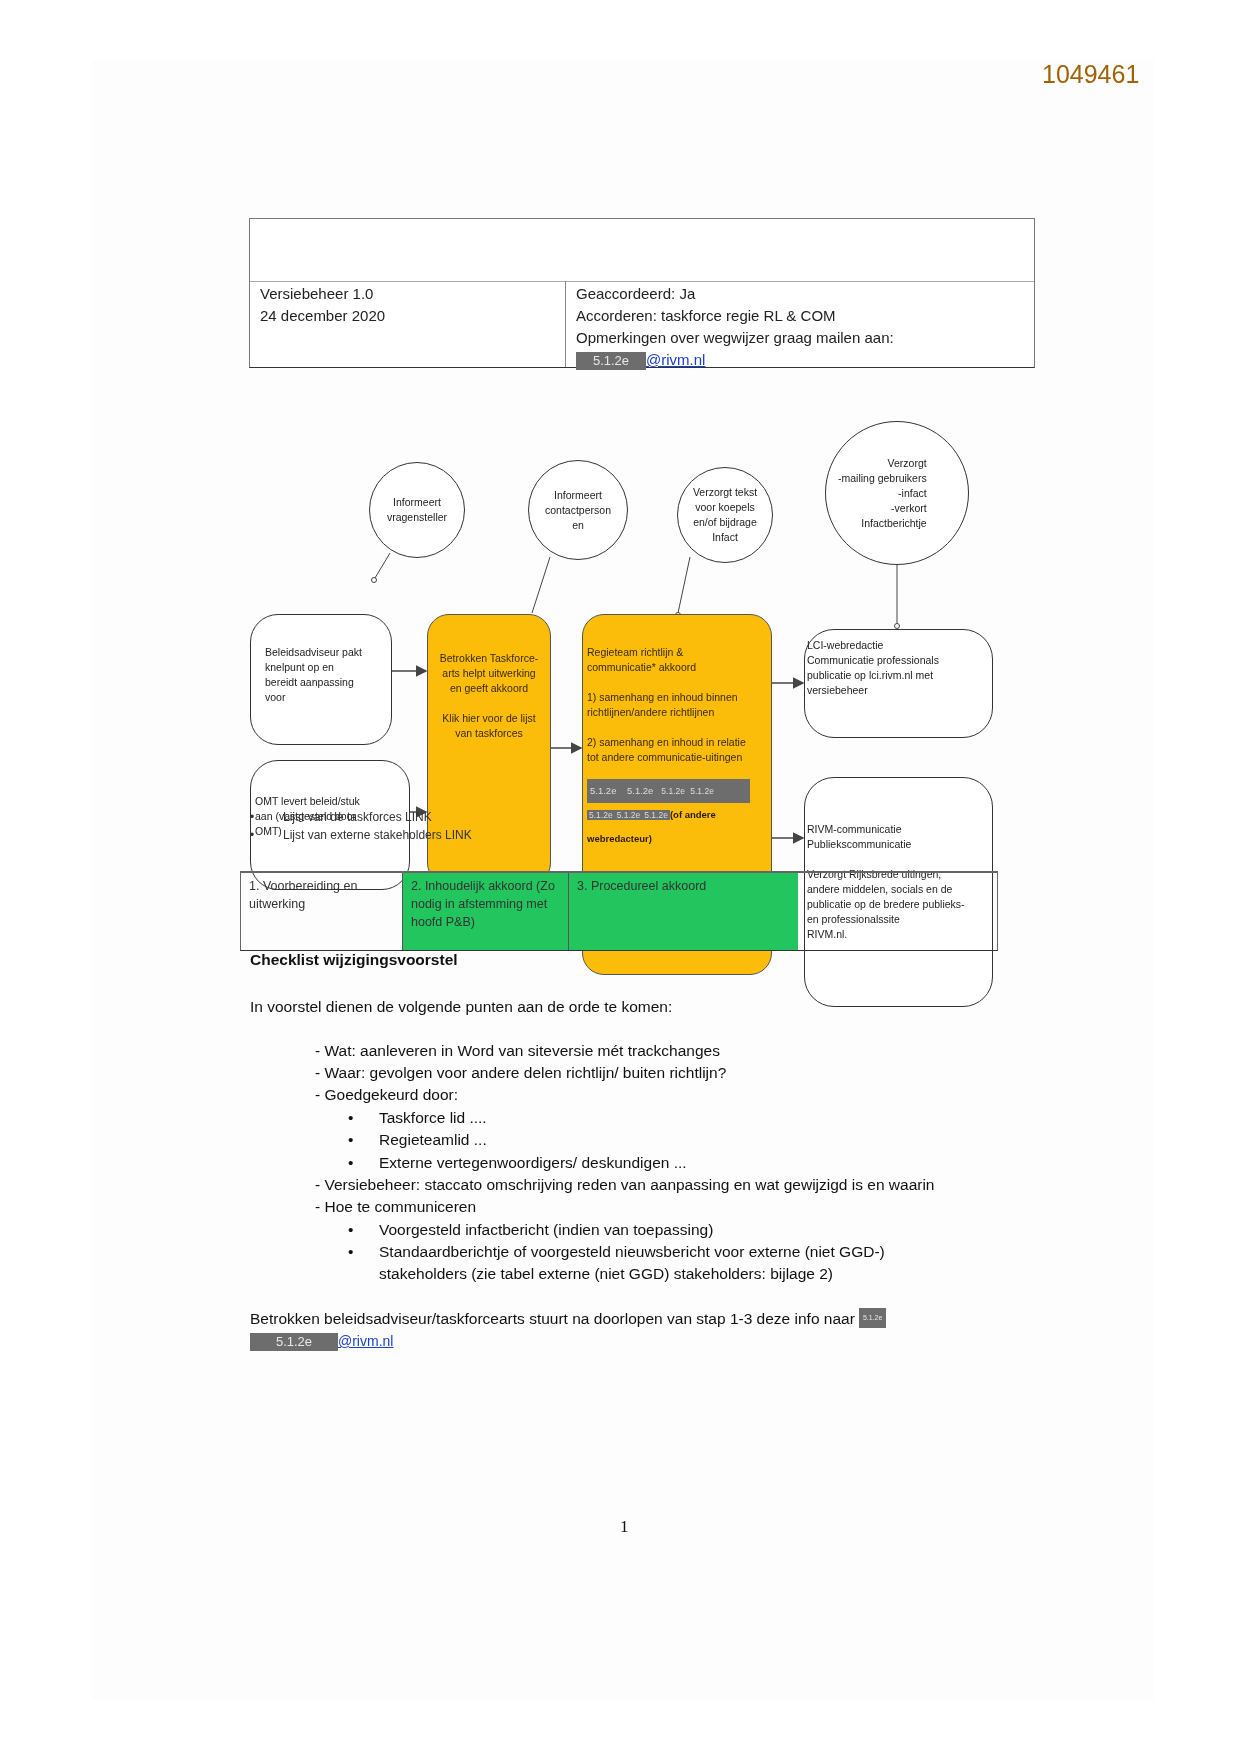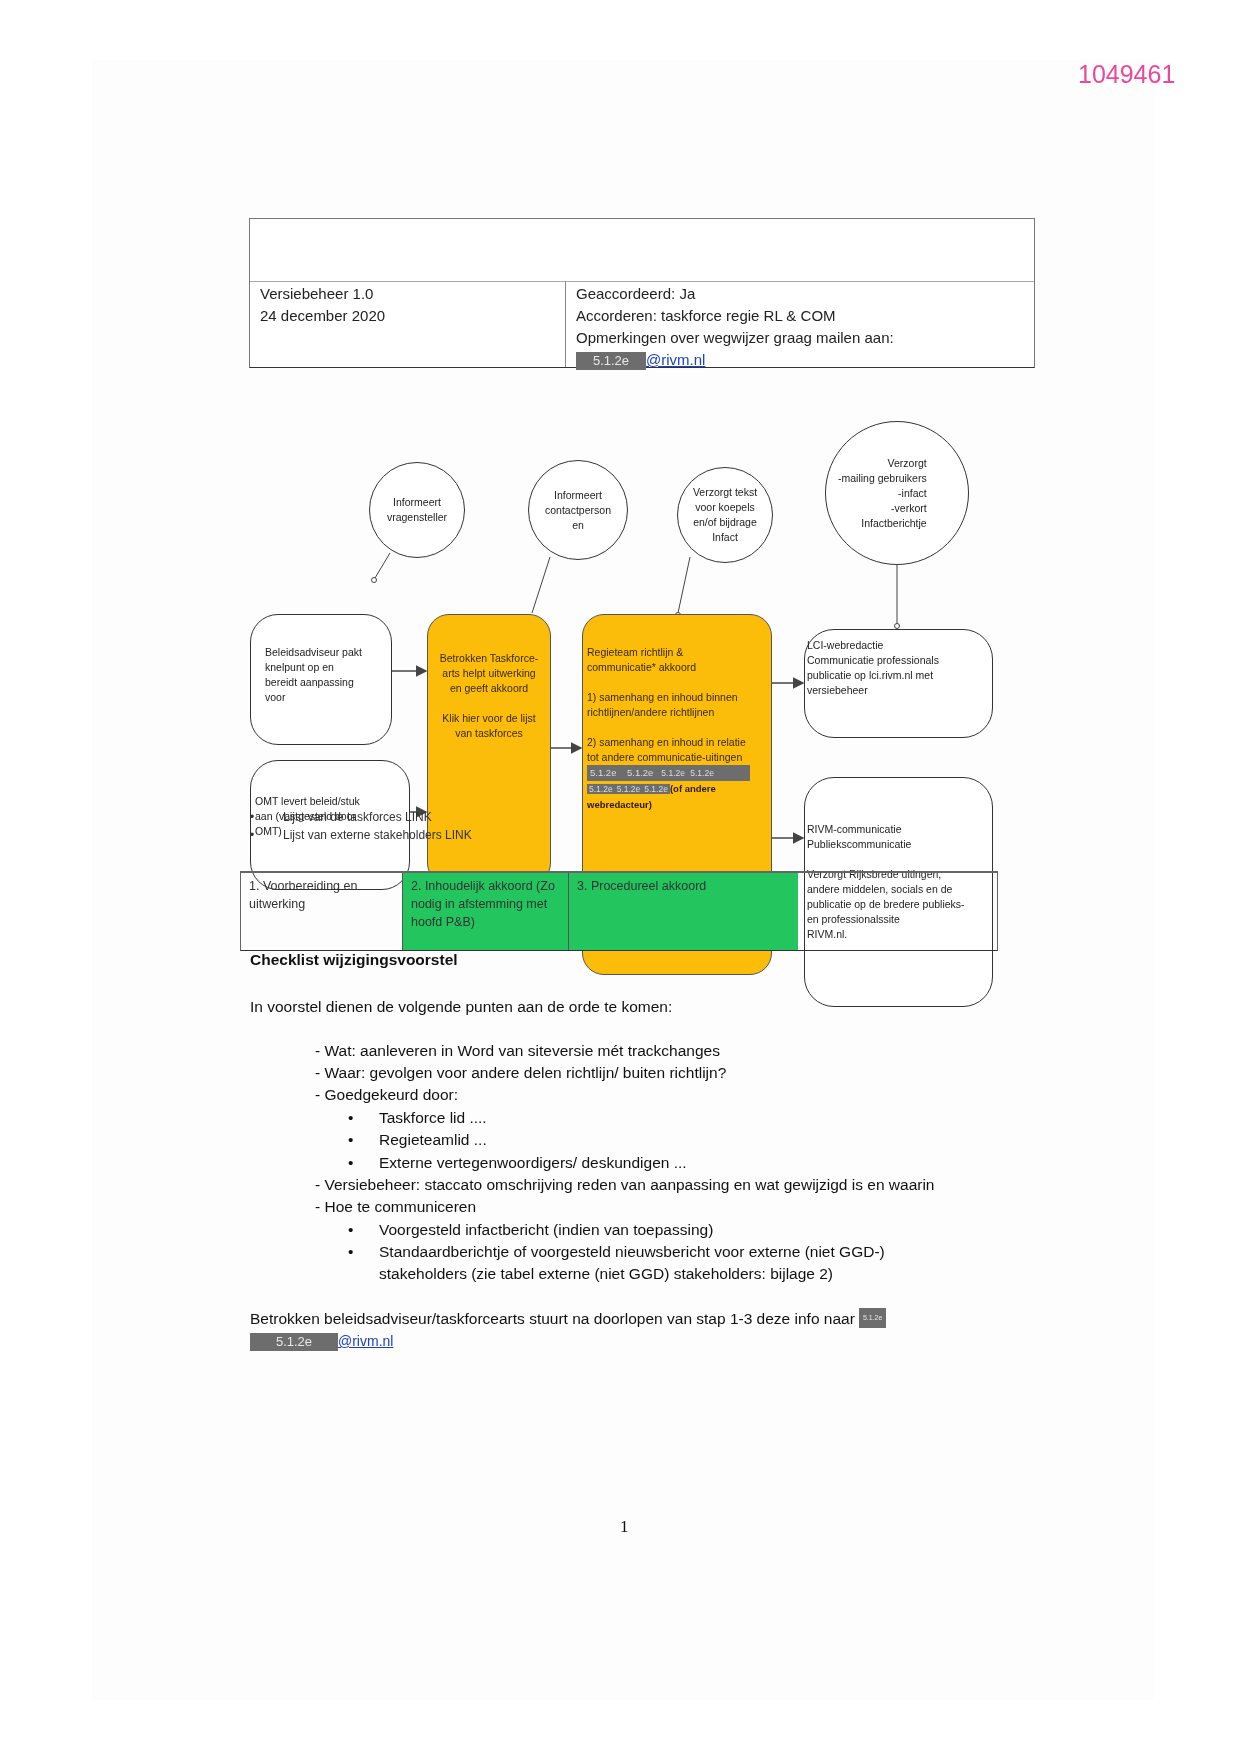--- a/index.html
+++ b/index.html
@@ -1,19 +1,19 @@
 <!DOCTYPE html>
 <html><head>
 <meta charset="utf-8">
 <style>
   html, body { margin:0; padding:0; }
   body { width:1241px; height:1754px; background:#ffffff; position:relative; overflow:hidden;
          font-family:"Liberation Sans", sans-serif; color:#111; }
   .page-tint { position:absolute; left:92px; top:60px; width:1062px; height:1640px; background:#fdfdfd; }
-  .doc-id { position:absolute; left:1078px; top:60px; font-size:25px; color:#ec4899; font-family:"Liberation Sans", sans-serif; }
+  .doc-id { position:absolute; left:1042px; top:60px; font-size:25px; color:#a16207; font-family:"Liberation Sans", sans-serif; }
   .tbox { position:absolute; left:249px; top:218px; width:786px; height:150px; border:1.5px solid #777; border-bottom-color:#333; box-sizing:border-box; background:#fff; }
   .tbox .title { position:absolute; left:10px; top:24px; font-size:25px; color:#111; white-space:nowrap; }
   .tbox .hdiv { position:absolute; left:0; right:0; top:62px; border-top:1px solid #aaa; }
   .tbox .vdiv { position:absolute; left:315px; top:62px; bottom:0; border-left:1px solid #888; }
   .tbox .cell { position:absolute; font-size:15px; line-height:22px; color:#222; white-space:nowrap; }
   .redact { display:inline-block; background:#6d6d6d; color:#e8e8e8; font-family:"Liberation Sans", sans-serif; text-align:center; }
   .link { color:#1a3fc8; text-decoration:underline; }
   .rbox { position:absolute; border:1.3px solid #333; background:#fff; box-sizing:border-box; border-radius:28px; font-size:10.5px; line-height:15px; color:#222; }
   .obox { position:absolute; border:1.3px solid #555; background:#fbbd0a; box-sizing:border-box; border-radius:22px; font-size:10.5px; line-height:15px; color:#3a2a00; }
   .circle { position:absolute; border:1.3px solid #333; border-radius:50%; background:#fff; box-sizing:border-box; display:flex; align-items:center; justify-content:center; text-align:center; font-size:10.5px; line-height:15px; color:#222; }
@@ -119,21 +119,21 @@
 van taskforces</div>
 </div>
 
 <div class="obox" style="left:582px; top:614px; width:190px; height:361px; padding:30px 4px 0 4px;">
   <div style="white-space:pre-line;">Regieteam richtlijn &amp;
 communicatie* akkoord</div>
   <div style="white-space:pre-line; margin-top:15px;">1) samenhang en inhoud binnen
 richtlijnen/andere richtlijnen</div>
   <div style="white-space:pre-line; margin-top:15px;">2) samenhang en inhoud in relatie
 tot andere communicatie-uitingen</div>
-  <div style="font-size:9.5px; line-height:15px;">
+  <div style="margin-top:14px; font-size:9.5px; line-height:23px;">
     <div style="background:#6d6d6d; color:#ddd; width:160px; padding-left:3px;">
       <span>5.1.2e</span>&nbsp;&nbsp;&nbsp;
       <span>5.1.2e</span>&nbsp;&nbsp;
       <span style="font-size:8.5px;">5.1.2e</span>&nbsp;
       <span style="font-size:8.5px;">5.1.2e</span>
     </div>
     <div style="font-weight:bold; color:#2a1a00;">
       <span style="background:#6d6d6d; color:#ddd; font-weight:normal; font-size:8.5px; padding:0 2px;">5.1.2e</span><span style="background:#6d6d6d; color:#ddd; font-weight:normal; font-size:8.5px; padding:0 2px;">5.1.2e</span><span style="background:#6d6d6d; color:#ddd; font-weight:normal; font-size:8.5px; padding:0 2px;">5.1.2e</span><span style="white-space:pre-line;">(of andere
 webredacteur)</span>
     </div>

